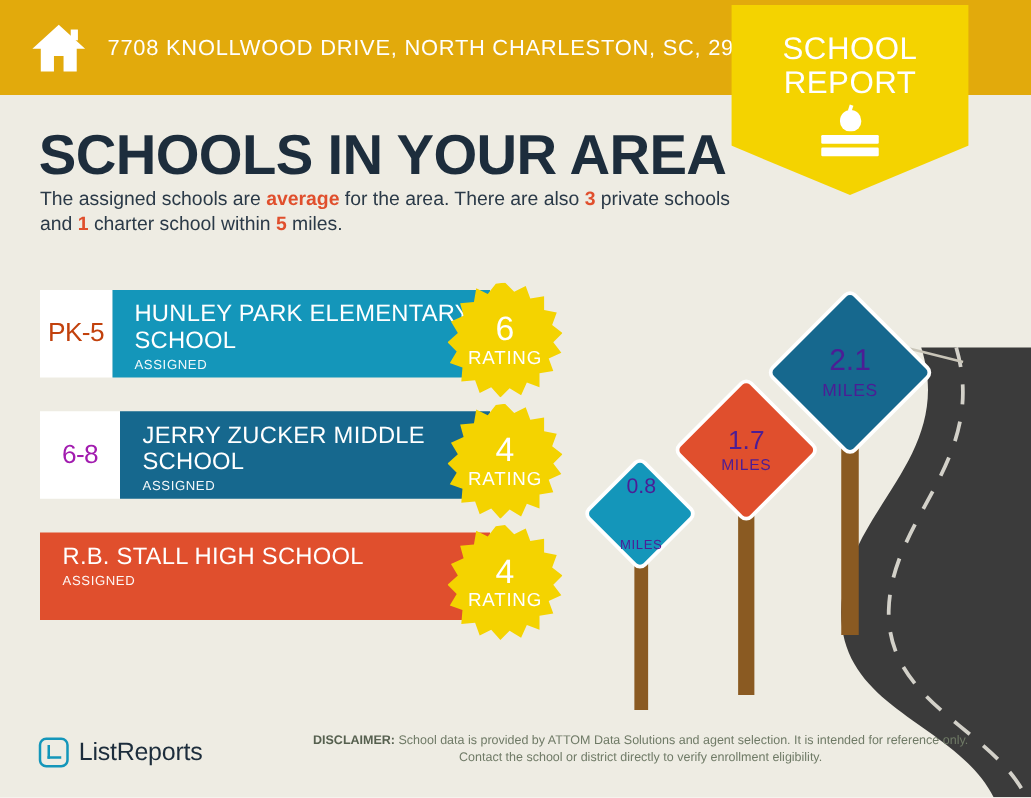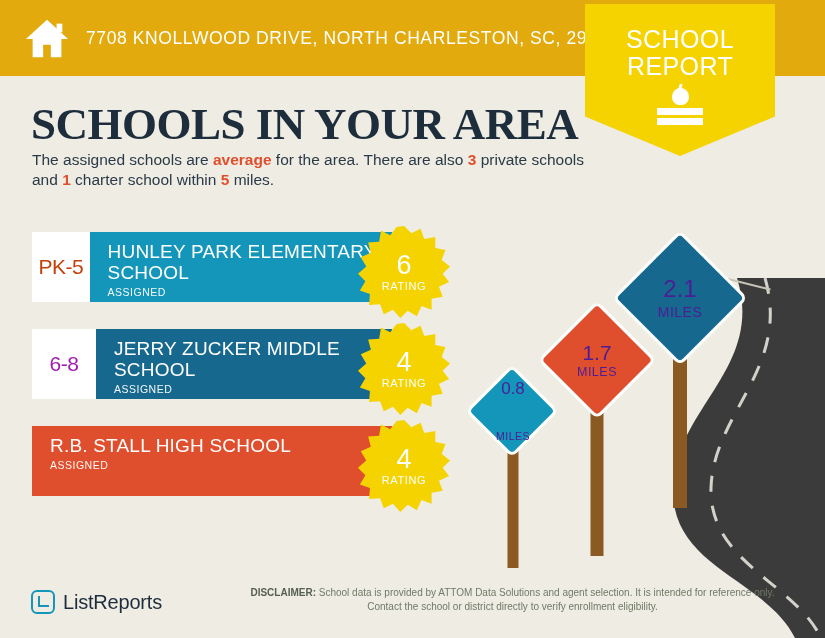--- a/index.html
+++ b/index.html
@@ -85,21 +85,20 @@
     border-radius: 1px;
   }
 
   
   .title {
     position: absolute; left: 31px; top: 98px;
     font-size: 45px;
     font-weight: bold;
     color: #1d2d3c;
     letter-spacing: -0.5px;
-    font-family: Liberation Serif, serif;
   }
   .subtitle {
     position: absolute; left: 32px; top: 150px;
     font-size: 15.5px;
     color: #2b3a48;
     line-height: 20px;
     width: 560px;
   }
   .subtitle b { color: #e04f2d; }
 
@@ -156,21 +155,21 @@
       100% 44%, 92% 52%, 99% 61%, 88% 66%, 92% 77%, 80% 79%, 80% 91%, 69% 87%,
       64% 98%, 54% 92%, 46% 100%, 38% 91%, 28% 96%, 24% 85%, 12% 86%, 13% 74%,
       2% 70%, 8% 60%, 0% 52%, 9% 44%, 3% 34%, 14% 29%, 11% 18%, 23% 17%,
       25% 5%, 35% 10%, 42% 1%
     );
     display: flex; flex-direction: column;
     align-items: center; justify-content: center;
     color: #ffffff;
   }
   .rating-value { font-size: 27px; line-height: 27px; font-weight: normal; }
-  .rating-label { font-size: 11px; letter-spacing: 0.6px; margin-top: 1px; }
+  .rating-label { font-size: 15px; letter-spacing: 0.6px; margin-top: 1px; }
 
   
   .scene {
     position: absolute; right: 0; bottom: 0;
     width: 360px; height: 400px;
   }
   .road { position: absolute; left: 0; top: 0; }
 
   .sign {
     position: absolute;

